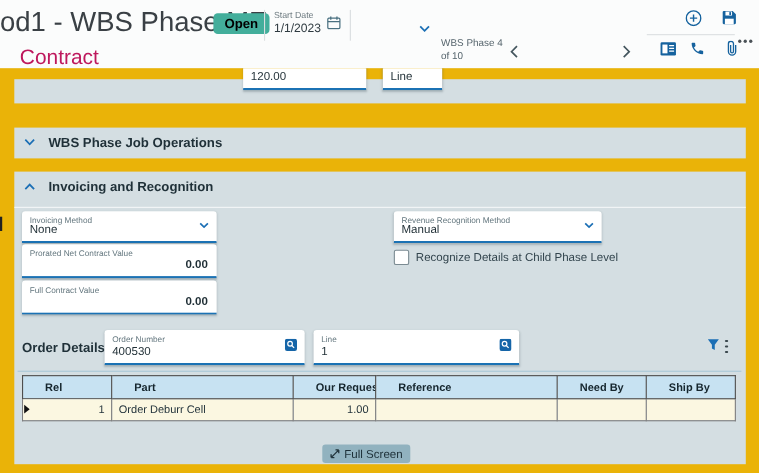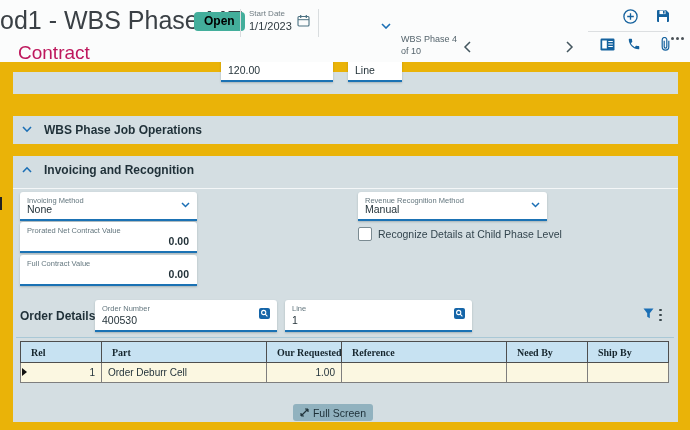--- a/index.html
+++ b/index.html
@@ -40,21 +40,21 @@
   .card .val.num{left:auto;right:8px;font-weight:bold;}
   .card .fchev{position:absolute;right:7px;top:10px;}
   .card .searchic{position:absolute;right:7px;top:8px;cursor:pointer;}
   .chk{position:absolute;width:12px;height:12px;background:#fff;border:1px solid #7b8b92;border-radius:2px;cursor:pointer;}
   .chklbl{position:absolute;font-size:10.5px;color:#33454e;}
   .sep{position:absolute;height:1px;background:#a9c8d6;}
   .hdrsep{position:absolute;height:1px;background:rgba(255,255,255,.75);}
   
   table.grid{position:absolute;left:20px;top:279px;border-collapse:collapse;table-layout:fixed;width:648px;}
   table.grid th{background:#c7e2f2;border:1px solid #4e4e4e;font-size:10px;font-weight:700;
-                color:#16262e;padding:3px 10px;text-align:left;height:14px;overflow:hidden;white-space:nowrap;font-family:Liberation Serif, serif;}
+                color:#16262e;padding:3px 20px;text-align:left;height:14px;overflow:hidden;white-space:nowrap;}
   table.grid td{background:#fbf7e1;border:1px solid #7e7e7e;font-size:10px;color:#24343c;
                 padding:3px 6px;height:13px;overflow:hidden;white-space:nowrap;}
   .ralign{text-align:right;}
   .rowmark{position:absolute;left:1px;top:5px;width:0;height:0;
            border-left:5px solid #111;border-top:4px solid transparent;border-bottom:4px solid transparent;}
   
   .fsbtn{position:absolute;left:293px;top:342px;width:80px;height:17px;background:#91b2bf;
          border-radius:3px;display:flex;align-items:center;justify-content:center;gap:4px;
          font-size:10.5px;color:#1c2f37;cursor:pointer;}
   .artifact{position:absolute;left:0;top:135px;width:2px;height:13px;background:#222;}

